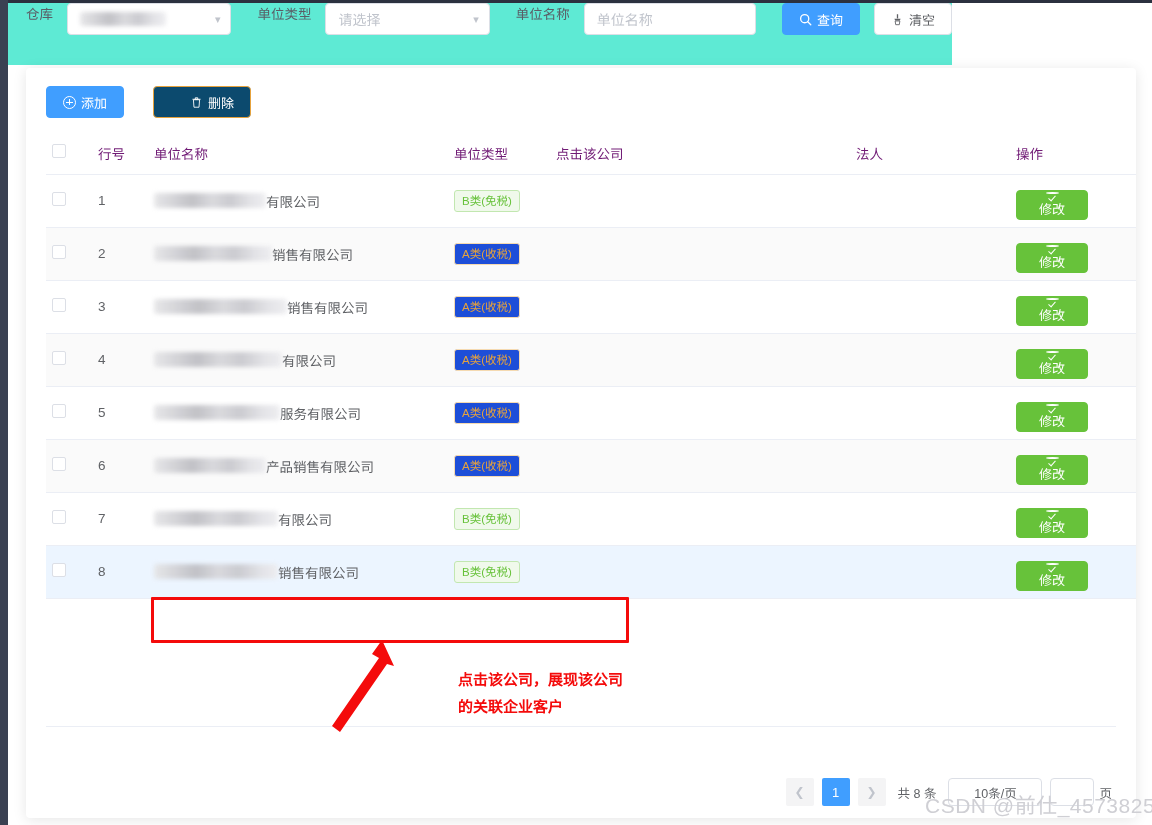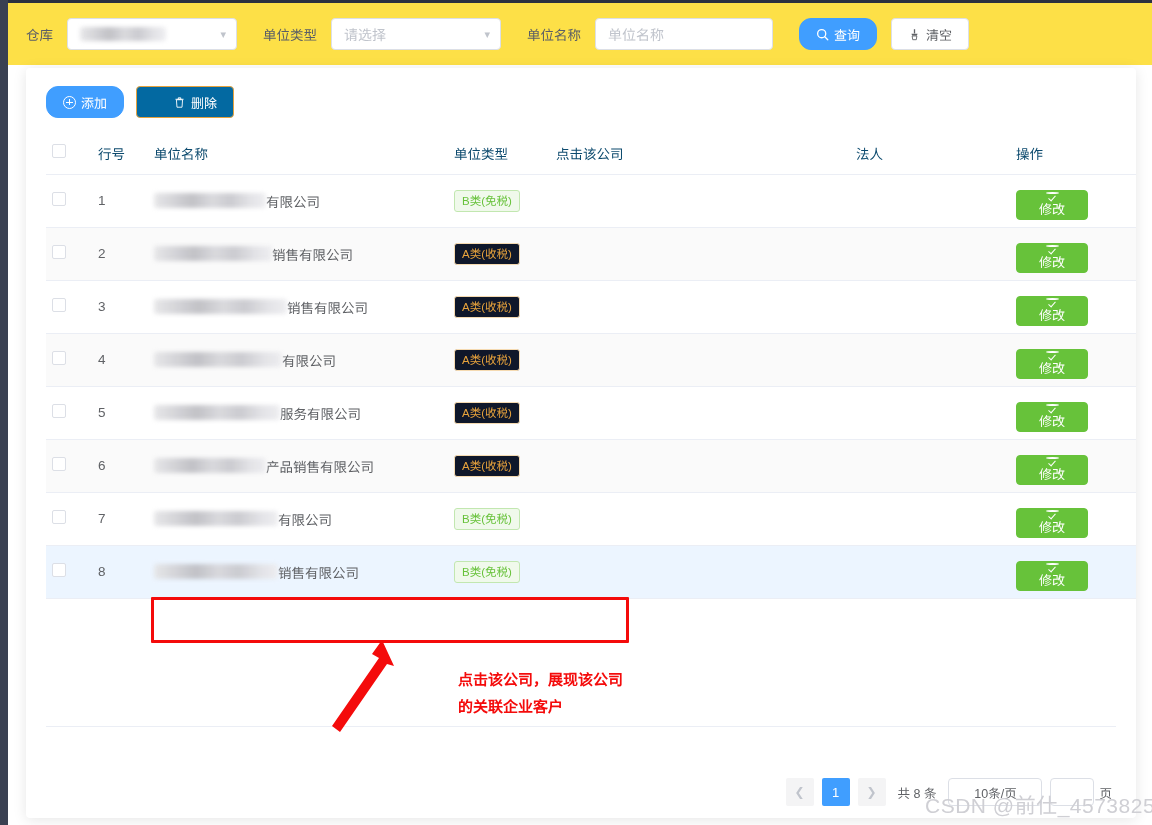--- a/index.html
+++ b/index.html
@@ -25,24 +25,23 @@
   }
   .top-strip {
     position: absolute; left: 8px; top: 0;
     width: 1144px; height: 3px;
     background: #2b313f;
   }
   
   .searchbar {
     position: absolute;
     left: 8px; top: 3px;
-    width: 1144px; height: 62px;
-    background: #fde047;
+    width: 944px; height: 62px;
+    background: #5eead4;
     display: flex;
-    align-items: center;
     padding-left: 18px;
     gap: 0;
   }
   .field-label {
     font-size: 13.5px;
     color: #5a5e66;
     margin-right: 14px;
     white-space: nowrap;
   }
   .select-box, .text-input {
@@ -84,23 +83,23 @@
     display: inline-flex;
     align-items: center;
     justify-content: center;
     gap: 5px;
     cursor: pointer;
     padding: 0 16px;
     white-space: nowrap;
     border: 1px solid transparent;
     user-select: none;
   }
-  .btn-primary { background: #409eff; color: #fff; border-color: #409eff; border-radius: 12px; }
+  .btn-primary { background: #409eff; color: #fff; border-color: #409eff; }
   .btn-default { background: #fff; color: #606266; border-color: #dcdfe6; }
-  .btn-warning { background: #0369a1; color: #fff; border-color: #e6a23c; padding-left: 36px; }
+  .btn-warning { background: #0c4a6e; color: #fff; border-color: #e6a23c; padding-left: 36px; }
   .btn-success { background: #67c23a; color: #fff; border-color: #67c23a; }
   .btn-search { margin-right: 14px; }
 
   
   .card {
     position: absolute;
     left: 26px; top: 68px;
     width: 1110px; height: 750px;
     background: #ffffff;
     border-radius: 4px;
@@ -115,34 +114,34 @@
     padding: 0 20px;
   }
   .card-title {
     font-size: 15px;
     color: #303133;
     display: flex;
     align-items: center;
     gap: 0;
   }
   .card-body { padding: 18px 20px 0 20px; }
-  .toolbar { display: flex; gap: 12px; margin-bottom: 14px; }
+  .toolbar { display: flex; gap: 29px; margin-bottom: 14px; }
 
   
   table.grid {
     width: 1070px;
     border-collapse: collapse;
     table-layout: fixed;
     font-size: 13.5px;
   }
   table.grid th {
     height: 42px;
     text-align: left;
     font-weight: normal;
-    color: #0c4a6e;
+    color: #701a75;
     border-bottom: 1px solid #ebeef5;
     padding: 0 6px;
     vertical-align: middle;
   }
   table.grid td {
     height: 53px;
     color: #606266;
     border-bottom: 1px solid #ebeef5;
     padding: 0 6px;
     vertical-align: middle;
@@ -165,21 +164,21 @@
     cursor: pointer;
   }
   .tag {
     display: inline-block;
     padding: 1px 7px;
     font-size: 11.5px;
     line-height: 18px;
     border-radius: 3px;
     white-space: nowrap;
   }
-  .tag-a { background: #0f172a; border: 1px solid #f5dab1; color: #e6a23c; }
+  .tag-a { background: #1d4ed8; border: 1px solid #f5dab1; color: #e6a23c; }
   .tag-b { background: #f0f9eb; border: 1px solid #c2e7b0; color: #67c23a; }
   .cell-name { display: flex; align-items: center; gap: 0; white-space: nowrap; }
   .op-btn { width: 72px; height: 30px; padding: 8px; font-size: 13px; flex-direction: column; }
   .circle-check {
     display: inline-block;
     width: 13px; height: 13px;
     border-radius: 50%;
     border: 1.4px solid #fff;
     position: relative;
   }

